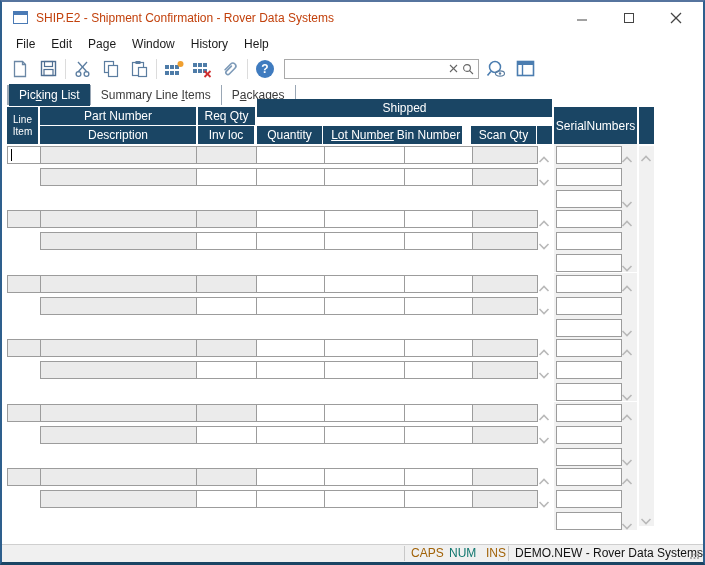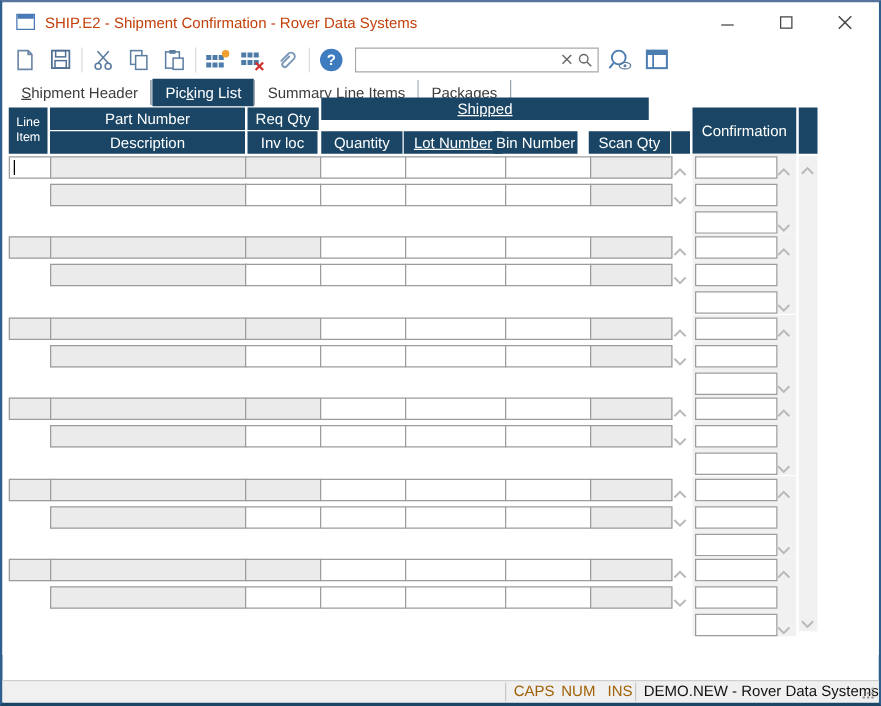--- a/index.html
+++ b/index.html
@@ -36,21 +36,21 @@
   .hcell.two-line{flex-direction:column;line-height:12px;font-size:10px;justify-content:center;}
   .field{position:absolute;height:16px;border:1px solid #9c9c9c;background:#fff;font-size:12px;line-height:16px;padding:0 2px;overflow:hidden;}
   .field.dis{background:#ebebeb;}
   .caret{position:absolute;left:3px;top:2px;width:1px;height:12px;background:#000;}
   .chev{position:absolute;width:12px;height:8px;}
   .strip{position:absolute;background:#f1f1f1;}
   
   .statusbar{position:absolute;left:0;right:0;bottom:0;height:17px;background:#f0f0f0;border-top:1px solid #cfcfcf;font-size:12px;}
   .sb-sep{position:absolute;top:1px;bottom:1px;width:1px;background:#c8c8c8;}
   .sb-toggle{position:absolute;top:1px;color:#a16207;}
-  .sb-toggle.on{color:#a16207;}
+  .sb-toggle.on{color:#0f766e;}
   .sb-session{position:absolute;top:1px;color:#111;white-space:nowrap;}
   .sb-grip{position:absolute;right:3px;bottom:2px;}
 </style>
 </head>
 <body>
 
 <div class="window">
 
   <div class="titlebar">
     <div class="app-icon"></div>
@@ -68,20 +68,28 @@
       </div>
       <div class="win-btn">
         <svg width="12" height="12">
             <line x1="1" y1="1" x2="11" y2="11" stroke="#444" stroke-width="1.2"></line>
             <line x1="11" y1="1" x2="1" y2="11" stroke="#444" stroke-width="1.2"></line>
           </svg>
       </div>
     </div>
   </div>
 
+  <div class="menubar" id="menubar">
+      <div class="menu-item">File</div>
+      <div class="menu-item">Edit</div>
+      <div class="menu-item">Page</div>
+      <div class="menu-item">Window</div>
+      <div class="menu-item">History</div>
+      <div class="menu-item">Help</div>
+    </div>
 
   <div class="toolbar">
     <div class="tb-btn">
       <svg width="16" height="18">
         <path d="M2.5 1.5 h8 l3 3 v12 h-11 z" fill="#fff" stroke="#6b87a5" stroke-width="1.3"></path>
         <path d="M10.5 1.5 v3 h3" fill="none" stroke="#6b87a5" stroke-width="1.3"></path>
       </svg>
     </div>
     <div class="tb-btn">
       <svg width="17" height="17">
@@ -178,23 +186,20 @@
       <svg width="19" height="17">
         <rect x="1.5" y="1.5" width="16" height="14" fill="none" stroke="#4b7db0" stroke-width="1.6"></rect>
         <rect x="1.5" y="1.5" width="16" height="3.5" fill="#4b7db0"></rect>
         <line x1="6.5" y1="5" x2="6.5" y2="15.5" stroke="#4b7db0" stroke-width="1.4"></line>
       </svg>
     </div>
   </div>
 
   <div class="main">
     <div class="tabbar" id="tabbar">
-        <div class="tab">
-          <span><u>S</u>hipment Header</span>
-        </div>
         <div class="tab-sep"></div>
         <div class="tab-sep"></div>
         <div class="tab active">
           <span>Pic<u>k</u>ing List</span>
         </div>
         <div class="tab-sep"></div>
         <div class="tab">
           <span>Summary Line <u>I</u>tems</span>
         </div>
         <div class="tab-sep"></div>
@@ -205,27 +210,27 @@
       </div>
     <div id="gridarea">
         <div class="hcell two-line" style="left: 5px; top: 24px; width: 31px; height: 37px;">
           <span>Line</span>
           <span>Item</span>
         </div>
         <div class="hcell" style="left: 38px; top: 24px; width: 156px; height: 18px;">Part Number</div>
         <div class="hcell" style="left: 38px; top: 43px; width: 156px; height: 18px;">Description</div>
         <div class="hcell" style="left: 196px; top: 24px; width: 57px; height: 18px;">Req Qty</div>
         <div class="hcell" style="left: 196px; top: 43px; width: 56px; height: 18px;">Inv loc</div>
-        <div class="hcell" style="left: 255px; top: 16px; width: 262px; height: 18px; text-decoration: underline;">Shipped</div>
+        <div class="hcell" style="left: 255px; top: 16px; width: 295px; height: 18px;">Shipped</div>
         <div class="hcell" style="left: 255px; top: 43px; width: 65px; height: 18px;">Quantity</div>
         <div class="hcell" style="left: 321px; top: 43px; width: 79px; height: 18px; text-decoration: underline;">Lot Number</div>
         <div class="hcell" style="left: 377px; top: 43px; width: 67px; height: 18px; margin-left: 16px;">Bin Number</div>
         <div class="hcell" style="left: 469px; top: 43px; width: 65px; height: 18px;">Scan Qty</div>
         <div class="hcell" style="left: 535px; top: 43px; width: 15px; height: 18px;"></div>
-        <div class="hcell" style="left: 552px; top: 24px; width: 83px; height: 37px;">Confirmation</div>
+        <div class="hcell" style="left: 552px; top: 24px; width: 83px; height: 37px;">SerialNumbers</div>
         <div class="hcell" style="left: 637px; top: 24px; width: 15px; height: 37px;"></div>
         <div class="strip" style="left: 637px; top: 63px; width: 15px; height: 380px;"></div>
         <div class="chev" style="left: 638px; top: 66px;"><svg width="12" height="8">
             <polyline points="1.5,6 6,1.5 10.5,6" fill="none" stroke="#b9b9b9" stroke-width="1.6"></polyline>
           </svg></div>
         <div class="chev" style="left: 638px; top: 428px;"><svg width="12" height="8">
             <polyline points="1.5,2 6,6.5 10.5,2" fill="none" stroke="#b9b9b9" stroke-width="1.6"></polyline>
           </svg></div>
         <div class="strip" style="left: 552px; top: 61px; width: 83px; height: 64px;"></div>
         <div class="field" style="left: 5px; top: 63px; width: 28px; height: 16px; position: absolute;">

